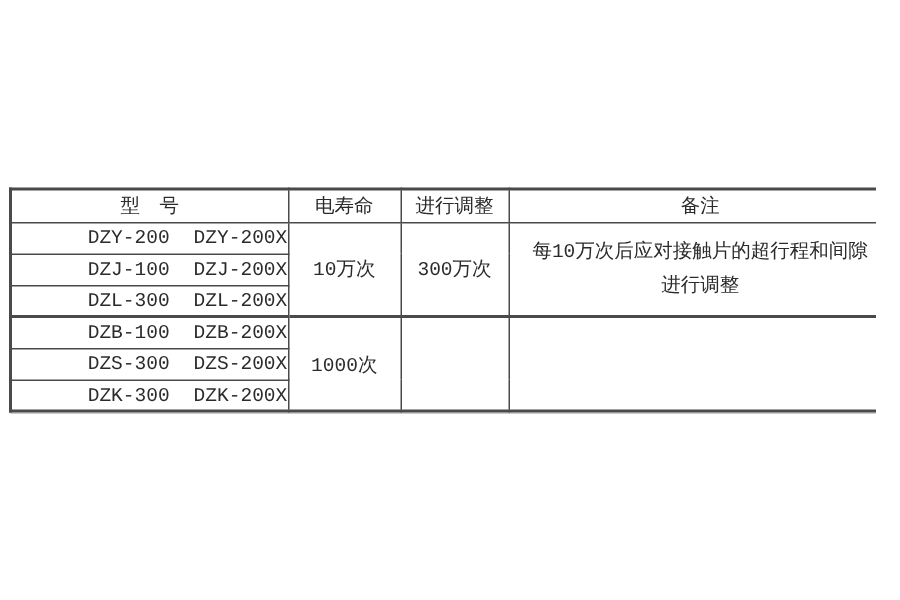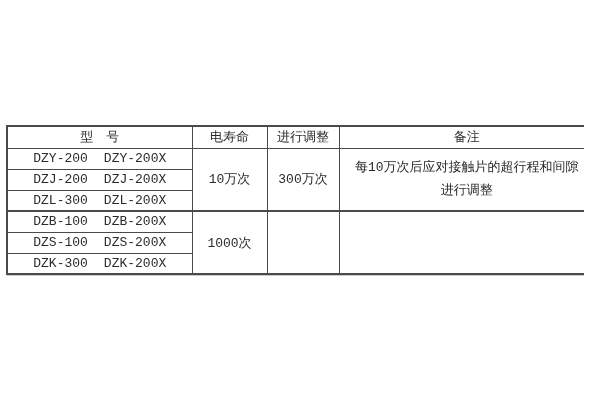--- a/index.html
+++ b/index.html
@@ -36,21 +36,21 @@
     text-align: center;
     vertical-align: middle;
     font-weight: normal;
     overflow: hidden;
   }
   .spec-table thead tr { height: 22px; }
   .spec-table tbody tr { height: 21px; }
   tr.group-start td { border-top-width: 2px; }
   .model-pair {
     display: flex;
-    justify-content: center;
+    justify-content: flex-end;
     align-items: center;
     gap: 16px;
     width: 100%;
   }
   .life-cell { text-align: center; }
   .remarks-cell {
     text-align: left;
     vertical-align: middle;
     padding-left: 22px;
   }
@@ -89,21 +89,21 @@
         <td class="life-cell" rowspan="3">10万次</td>
         <td class="life-cell" rowspan="3">300万次</td>
         <td class="remarks-cell" rowspan="3">
           <div class="remarks-line">每10万次后应对接触片的超行程和间隙</div>
           <div class="remarks-line">进行调整</div>
         </td>
       </tr>
       <tr>
         <td>
           <div class="model-pair">
-            <span>DZJ-200</span>
+            <span>DZJ-100</span>
             <span>DZJ-200X</span>
           </div>
         </td>
       </tr>
       <tr>
         <td>
           <div class="model-pair">
             <span>DZL-300</span>
             <span>DZL-200X</span>
           </div>
@@ -119,21 +119,21 @@
         <td class="life-cell" rowspan="3">1000次</td>
         <td class="life-cell" rowspan="3"></td>
         <td class="remarks-cell" rowspan="3">
           <div class="remarks-line"></div>
           <div class="remarks-line"></div>
         </td>
       </tr>
       <tr>
         <td>
           <div class="model-pair">
-            <span>DZS-100</span>
+            <span>DZS-300</span>
             <span>DZS-200X</span>
           </div>
         </td>
       </tr>
       <tr>
         <td>
           <div class="model-pair">
             <span>DZK-300</span>
             <span>DZK-200X</span>
           </div>

